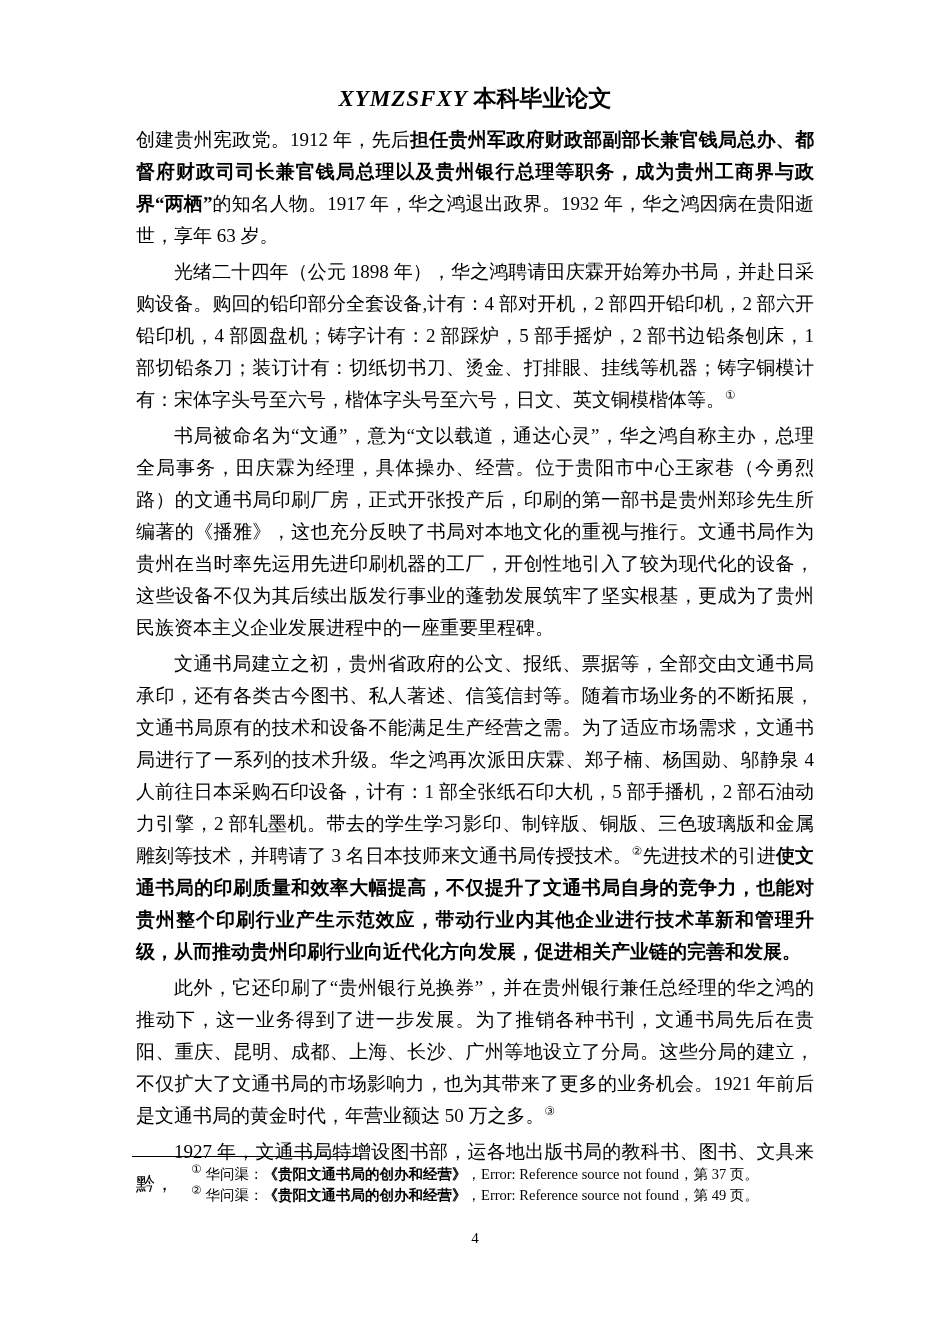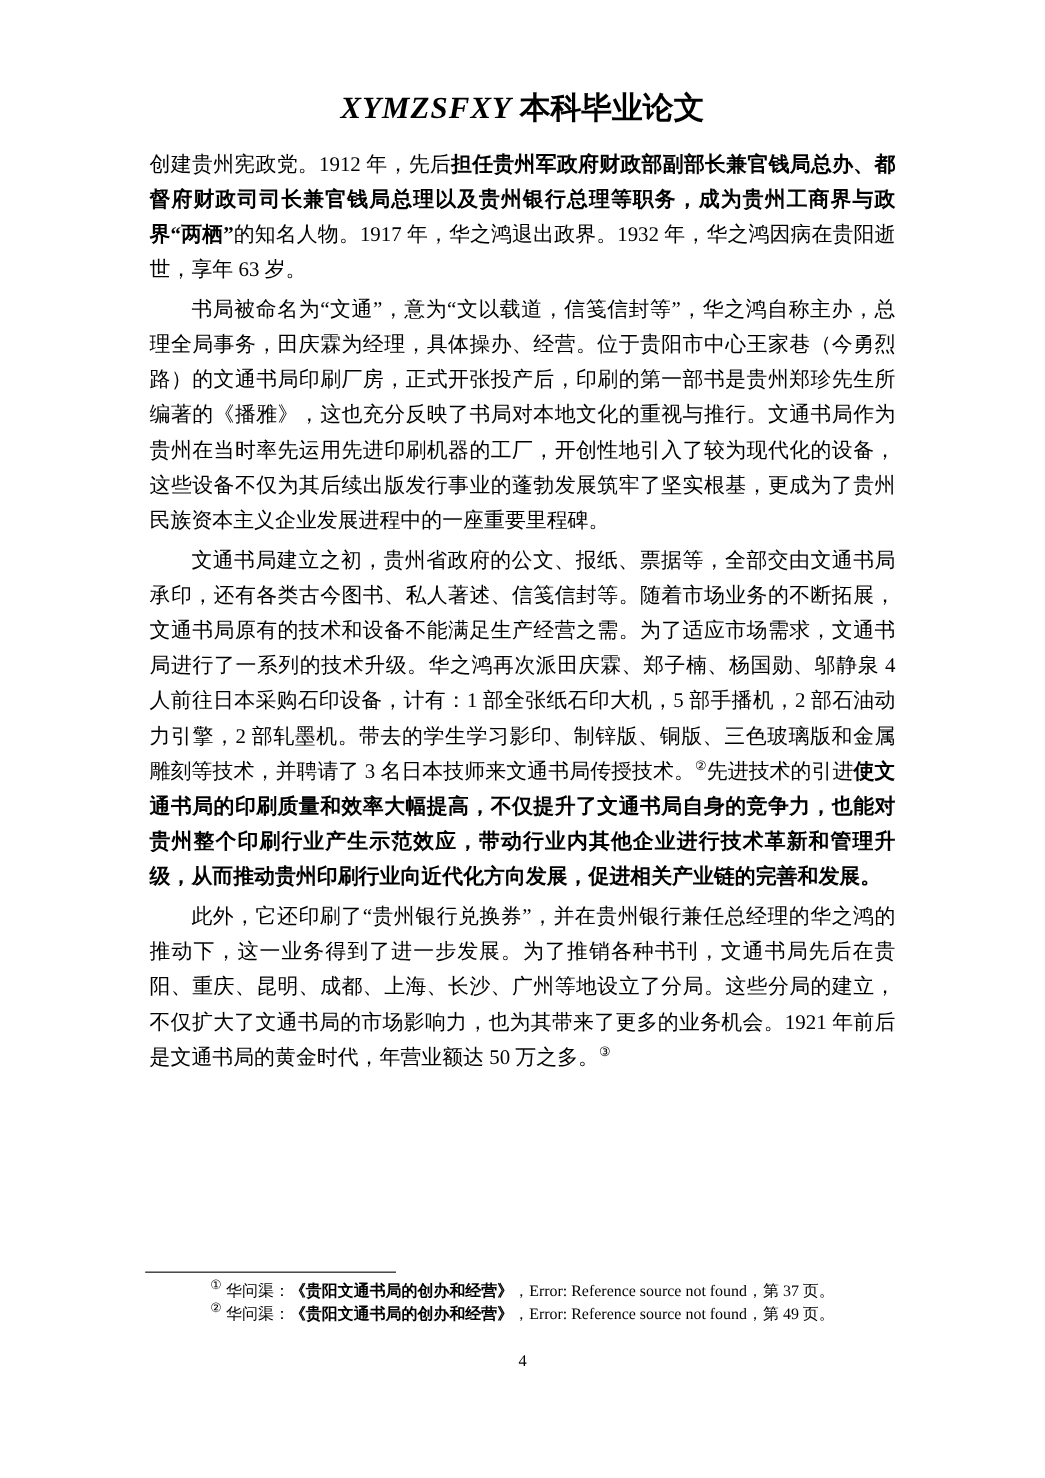--- a/index.html
+++ b/index.html
@@ -18,23 +18,23 @@
   .page {
     position: relative;
     width: 950px;
     height: 1344px;
     background: #ffffff;
     box-sizing: border-box;
     padding: 86px 132px 0 132px;
   }
   .doc-header {
     text-align: center;
-    font-size: 28px;
+    font-size: 23px;
     line-height: 26px;
-    margin-bottom: 22px;
+    margin-bottom: 12px;
     white-space: nowrap;
   }
   .title-latin {
     font-family: "Liberation Serif", serif;
     font-weight: bold;
     font-style: italic;
     letter-spacing: 1px;
   }
   .title-cn {
     font-weight: bold;
@@ -95,23 +95,25 @@
 
 <div class="page">
 
   <div class="doc-header">
     <span class="title-latin">XYMZSFXY</span>
     <span class="title-cn">本科毕业论文</span>
   </div>
 
   <div class="document-body">
       <p class="para"><span>创建贵州宪政党。1912 年，先后</span><span class="bold">担任贵州军政府财政部副部长兼官钱局总办、都督府财政司司长兼官钱局总理以及贵州银行总理等职务，成为贵州工商界与政界“两栖”</span><span>的知名人物。1917 年，华之鸿退出政界。1932 年，华之鸿因病在贵阳逝世，享年 63 岁。</span></p>
-      <p class="para indent"><span>书局被命名为“文通”，意为“文以载道，信笺信封等”，华之鸿自称主办，总理全局事务，田庆霖为经理，具体操办、经营。位于贵阳市中心王家巷（今勇烈路）的文通书局印刷厂房，正式开张投产后，印刷的第一部书是贵州郑珍先生所编著的《播雅》，这也充分反映了书局对本地文化的重视与推行。文通书局作为贵州在当时率先运用先进印刷机器的工厂，开创性地引入了较为现代化的设备，这些设备不仅为其后续出版发行事业的蓬勃发展筑牢了坚实根基，更成为了贵州民族资本主义企业发展进程中的一座重要里程碑。</span></p>
+      <p class="para indent"><span>光绪二十四年（公元 1898 年），华之鸿聘请田庆霖开始筹办书局，并赴日采购设备。购回的铅印部分全套设备,计有：4 部对开机，2 部四开铅印机，2 部六开铅印机，4 部圆盘机；铸字计有：2 部踩炉，5 部手摇炉，2 部书边铅条刨床，1 部切铅条刀；装订计有：切纸切书刀、烫金、打排眼、挂线等机器；铸字铜模计有：宋体字头号至六号，楷体字头号至六号，日文、英文铜模楷体等。</span><sup>①</sup></p>
+      <p class="para indent"><span>书局被命名为“文通”，意为“文以载道，通达心灵”，华之鸿自称主办，总理全局事务，田庆霖为经理，具体操办、经营。位于贵阳市中心王家巷（今勇烈路）的文通书局印刷厂房，正式开张投产后，印刷的第一部书是贵州郑珍先生所编著的《播雅》，这也充分反映了书局对本地文化的重视与推行。文通书局作为贵州在当时率先运用先进印刷机器的工厂，开创性地引入了较为现代化的设备，这些设备不仅为其后续出版发行事业的蓬勃发展筑牢了坚实根基，更成为了贵州民族资本主义企业发展进程中的一座重要里程碑。</span></p>
       <p class="para indent"><span>文通书局建立之初，贵州省政府的公文、报纸、票据等，全部交由文通书局承印，还有各类古今图书、私人著述、信笺信封等。随着市场业务的不断拓展，文通书局原有的技术和设备不能满足生产经营之需。为了适应市场需求，文通书局进行了一系列的技术升级。华之鸿再次派田庆霖、郑子楠、杨国勋、邬静泉 4 人前往日本采购石印设备，计有：1 部全张纸石印大机，5 部手播机，2 部石油动力引擎，2 部轧墨机。带去的学生学习影印、制锌版、铜版、三色玻璃版和金属雕刻等技术，并聘请了 3 名日本技师来文通书局传授技术。</span><sup>②</sup><span>先进技术的引进</span><span class="bold">使文通书局的印刷质量和效率大幅提高，不仅提升了文通书局自身的竞争力，也能对贵州整个印刷行业产生示范效应，带动行业内其他企业进行技术革新和管理升级，从而推动贵州印刷行业向近代化方向发展，促进相关产业链的完善和发展。</span></p>
       <p class="para indent"><span>此外，它还印刷了“贵州银行兑换券”，并在贵州银行兼任总经理的华之鸿的推动下，这一业务得到了进一步发展。为了推销各种书刊，文通书局先后在贵阳、重庆、昆明、成都、上海、长沙、广州等地设立了分局。这些分局的建立，不仅扩大了文通书局的市场影响力，也为其带来了更多的业务机会。1921 年前后是文通书局的黄金时代，年营业额达 50 万之多。</span><sup>③</sup></p>
+      <p class="para indent"><span>1927 年，文通书局特增设图书部，运各地出版书局的教科书、图书、文具来黔，</span></p>
     </div>
 
   <div class="footnote-area">
     <div class="fn-separator"></div>
     <div>
         <div class="footnote"><sup class="fn-marker">①</sup><span>华问渠：</span><span class="bold">《贵阳文通书局的创办和经营》</span><span>，Error: Reference source not found，第 37 页。</span></div>
         <div class="footnote"><sup class="fn-marker">②</sup><span>华问渠：</span><span class="bold">《贵阳文通书局的创办和经营》</span><span>，Error: Reference source not found，第 49 页。</span></div>
       </div>
   </div>
 

